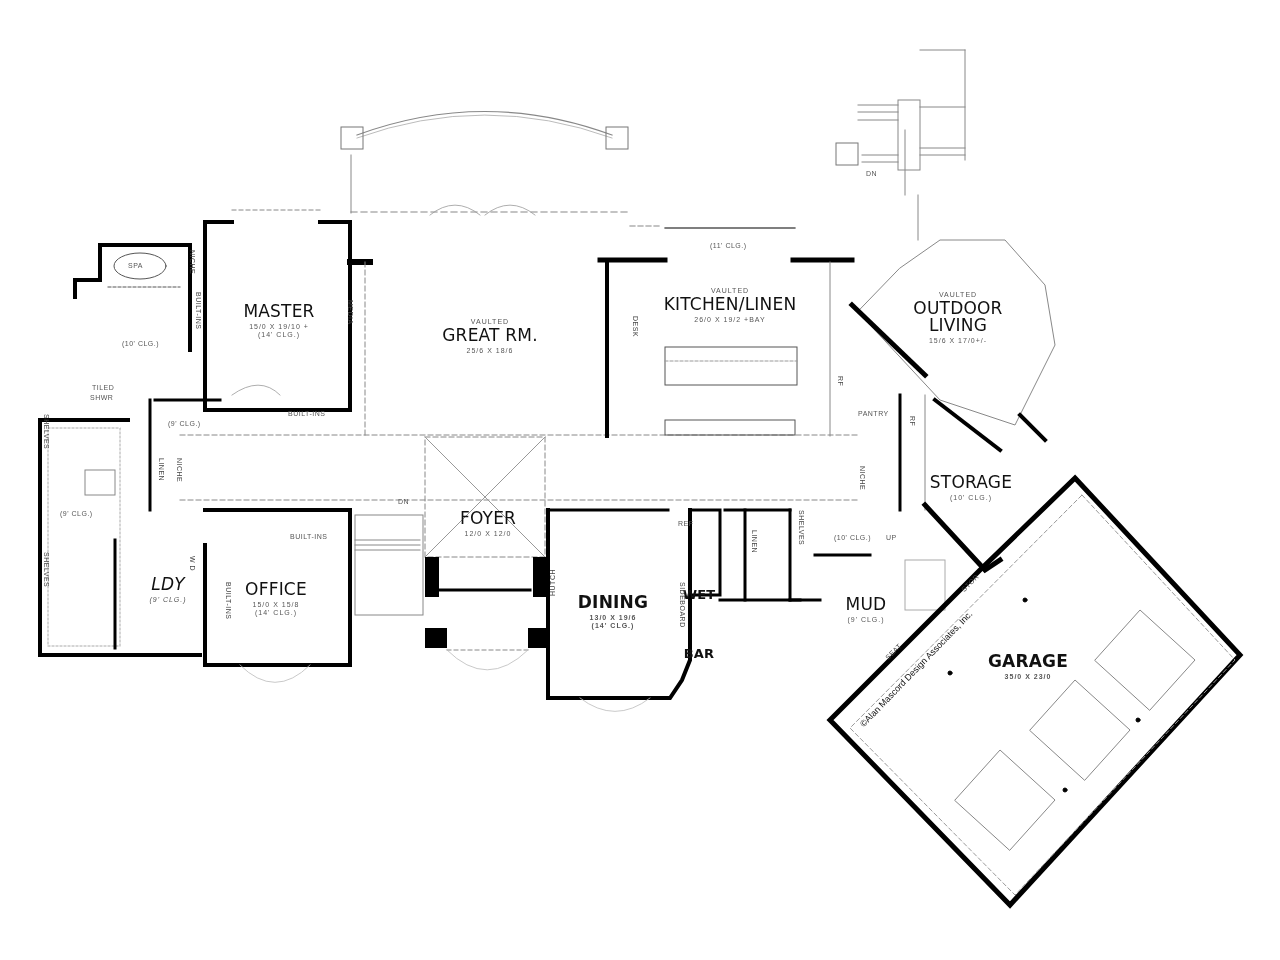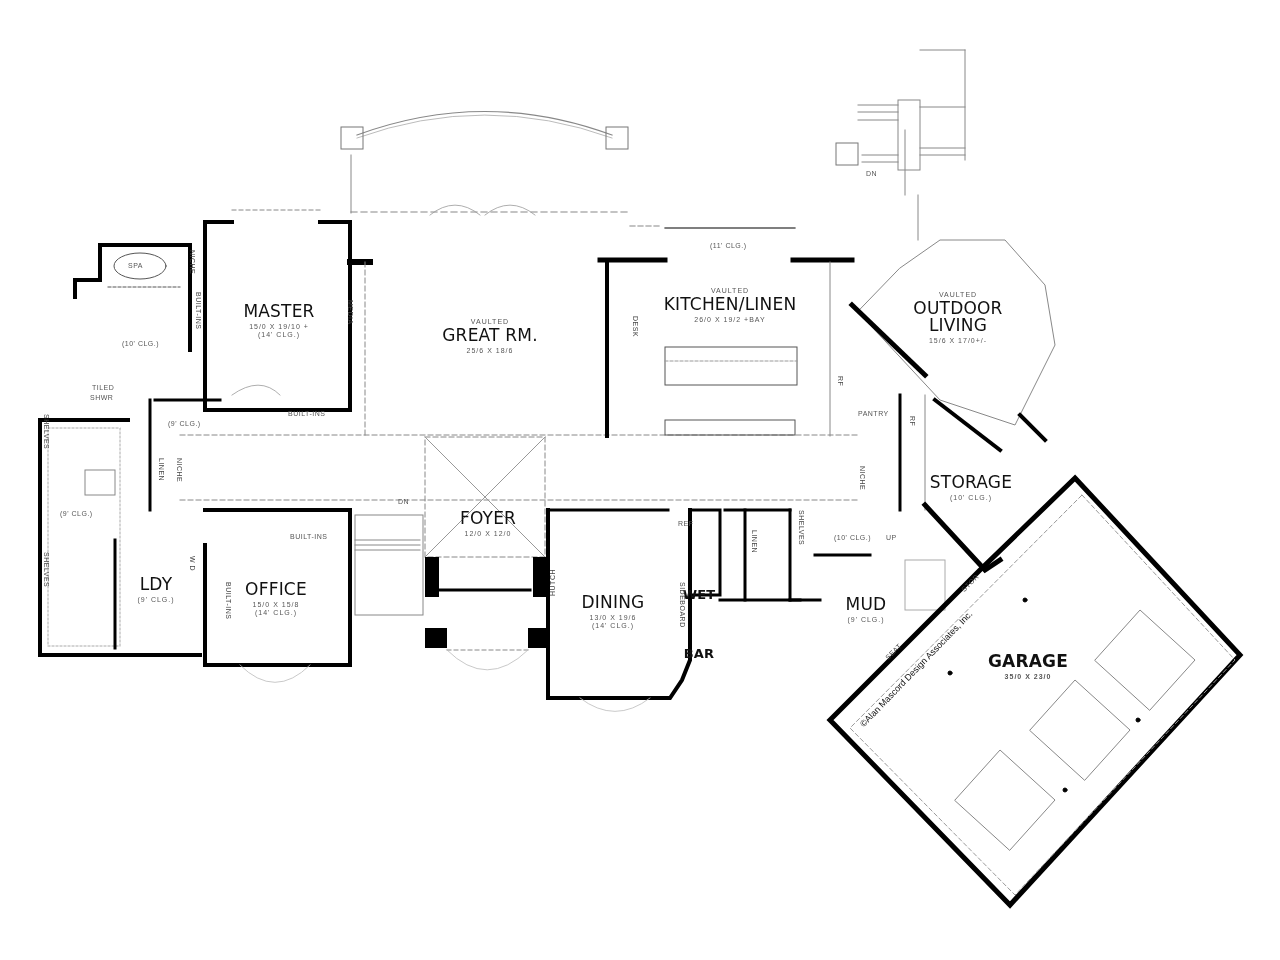--- a/index.html
+++ b/index.html
@@ -161,33 +161,33 @@
   <span class="name">OUTDOOR</span>
   <span class="name">LIVING</span>
   <span class="dim">15/6 X 17/0+/-</span>
 </div>
 
 <div class="lbl" style="left:488px;top:510px;">
   <span class="name">FOYER</span>
   <span class="dim">12/0 X 12/0</span>
 </div>
 
-<div class="lbl" style="left:613px;top:594px;">
+<div class="lbl" style="left:613px;top:594px;font-weight:bold;">
   <span class="name">DINING</span>
   <span class="dim">13/0 X 19/6</span>
   <span class="dim" style="margin-top:1px">(14' CLG.)</span>
 </div>
 
 <div class="lbl" style="left:276px;top:581px;">
   <span class="name">OFFICE</span>
   <span class="dim">15/0 X 15/8</span>
   <span class="dim" style="margin-top:1px">(14' CLG.)</span>
 </div>
 
-<div class="lbl" style="left:156px;top:576px;">
+<div class="lbl" style="left:168px;top:576px;font-style:italic;">
   <span class="name">LDY</span>
   <span class="dim">(9' CLG.)</span>
 </div>
 
 <div class="lbl" style="left:971px;top:474px;">
   <span class="name">STORAGE</span>
   <span class="dim">(10' CLG.)</span>
 </div>
 
 <div class="lbl" style="left:866px;top:596px;">

